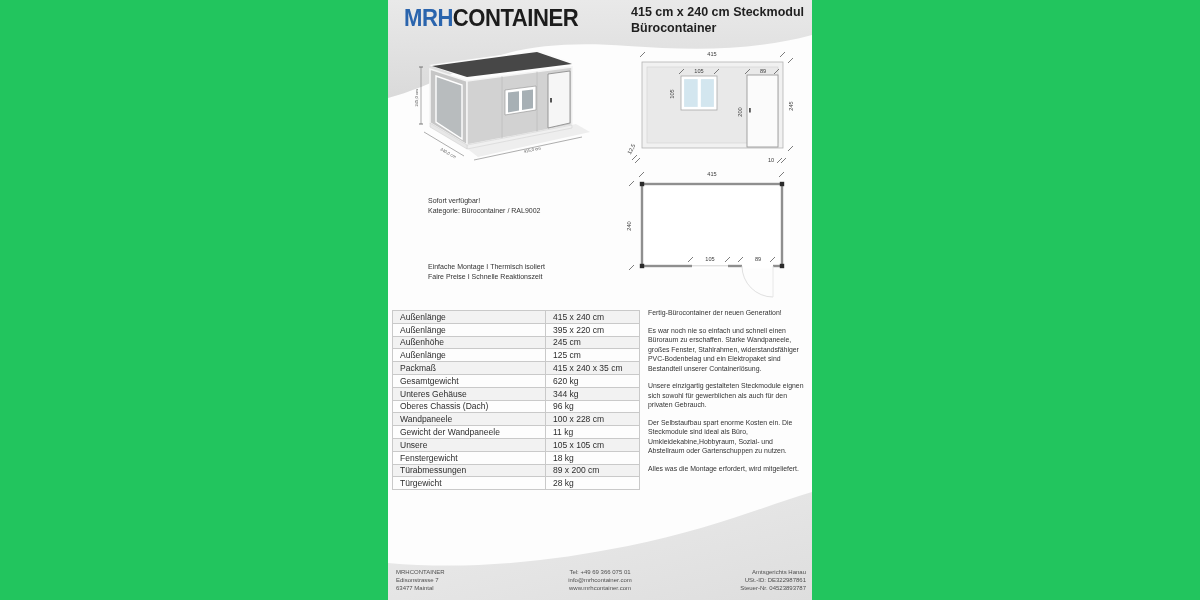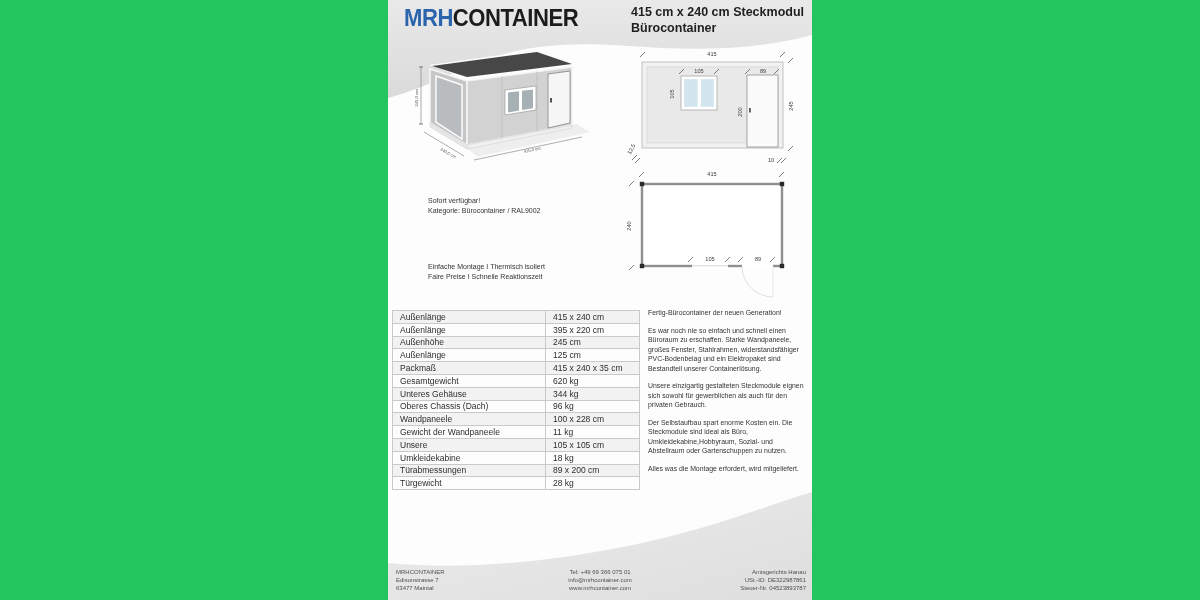--- a/index.html
+++ b/index.html
@@ -242,21 +242,21 @@
           </tr>
         <tr>
             <td class="lbl">Gewicht der Wandpaneele</td>
             <td>11 kg</td>
           </tr>
         <tr>
             <td class="lbl">Unsere</td>
             <td>105 x 105 cm</td>
           </tr>
         <tr>
-            <td class="lbl">Umkleidekabine</td>
+            <td class="lbl">Fenstergewicht</td>
             <td>18 kg</td>
           </tr>
         <tr>
             <td class="lbl">Türabmessungen</td>
             <td>89 x 200 cm</td>
           </tr>
         <tr>
             <td class="lbl">Türgewicht</td>
             <td>28 kg</td>
           </tr>

